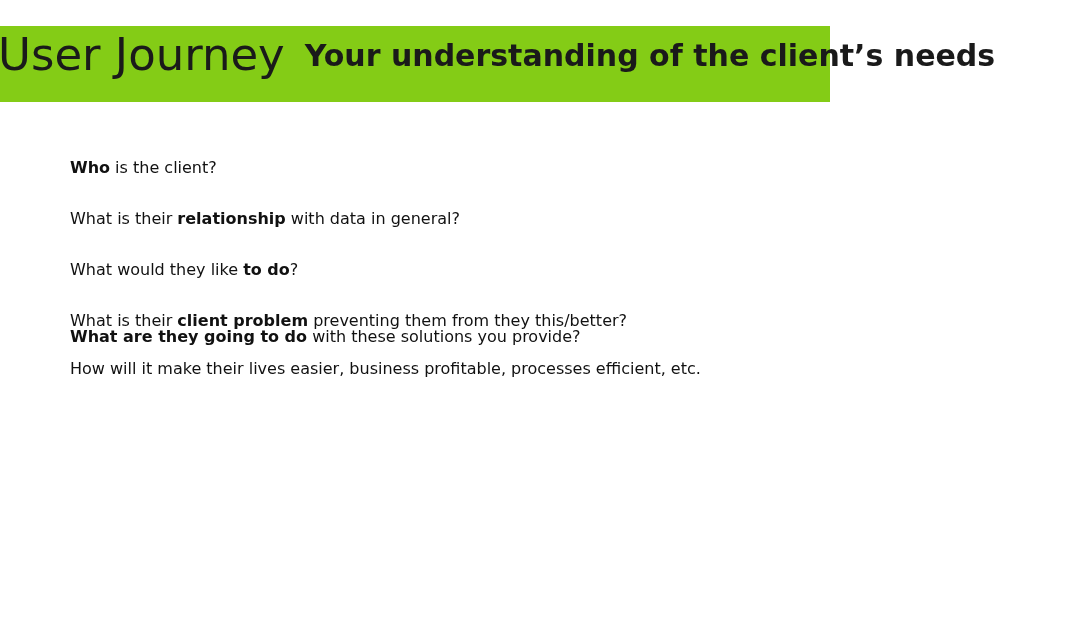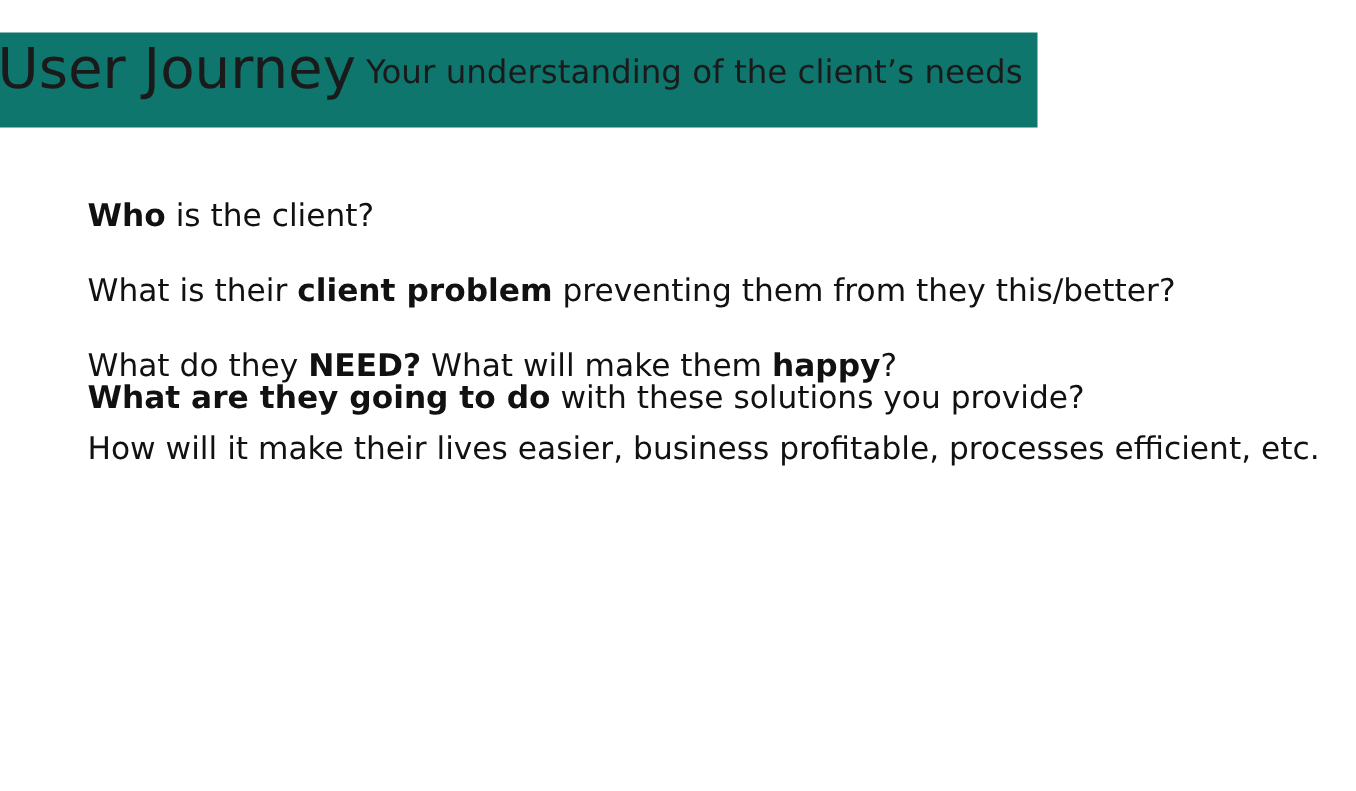--- a/index.html
+++ b/index.html
@@ -16,57 +16,57 @@
     overflow: hidden;
   }
 
   
   .title-banner {
     position: absolute;
     left: 0;
     top: 26px;
     width: 830px;
     height: 76px;
-    background: #0f766e;
+    background: #84cc16;
     display: flex;
     align-items: baseline;
     box-sizing: border-box;
     padding-left: 2px;
   }
   .title-main {
     font-size: 45px;
     font-weight: 400;
     color: #1a1a1a;
     line-height: 1;
     letter-spacing: 0px;
     white-space: nowrap;
     position: relative;
     top: 6px;
     margin-left: -4px;
   }
   .title-sub {
-    font-size: 26px;
-    font-weight: 400;
+    font-size: 30px;
+    font-weight: 700;
     color: #1a1a1a;
     line-height: 1;
     white-space: nowrap;
-    margin-left: 8px;
+    margin-left: 20px;
     position: relative;
     top: 2px;
   }
 
   
   .content {
     position: absolute;
     left: 70px;
     top: 160px;
     width: 960px;
   }
   .q-line {
-    font-size: 25px;
+    font-size: 16px;
     line-height: 1.0;
     color: #111111;
     margin-bottom: 35px;
     white-space: nowrap;
   }
   .q-line:last-child {
     margin-bottom: 0;
   }
   .q-block {
     margin-bottom: 12px;
@@ -83,20 +83,21 @@
 <body>
 
 <div class="title-banner">
   <span class="title-main">User Journey</span>
   <span class="title-sub">Your understanding of the client’s needs</span>
 </div>
 
 <div class="content">
   <div class="q-lines-host">
       <div class="q-line"><b>Who</b><span> is the client?</span></div>
+      <div class="q-line"><span>What is their </span><b>relationship</b><span> with data in general?</span></div>
+      <div class="q-line"><span>What would they like </span><b>to do</b><span>?</span></div>
       <div class="q-line"><span>What is their </span><b>client problem</b><span> preventing them from they this/better?</span></div>
-      <div class="q-line"><span>What do they </span><b>NEED?</b><span> What will make them </span><b>happy</b><span>?</span></div>
     </div>
   <div class="q-block">
       <div class="q-line"><b>What are they going to do</b><span> with these solutions you provide?</span></div>
       <div class="q-line"><span>How will it make their lives easier, business profitable, processes efficient, etc.</span></div>
     </div>
 </div>
 
 </body></html>

